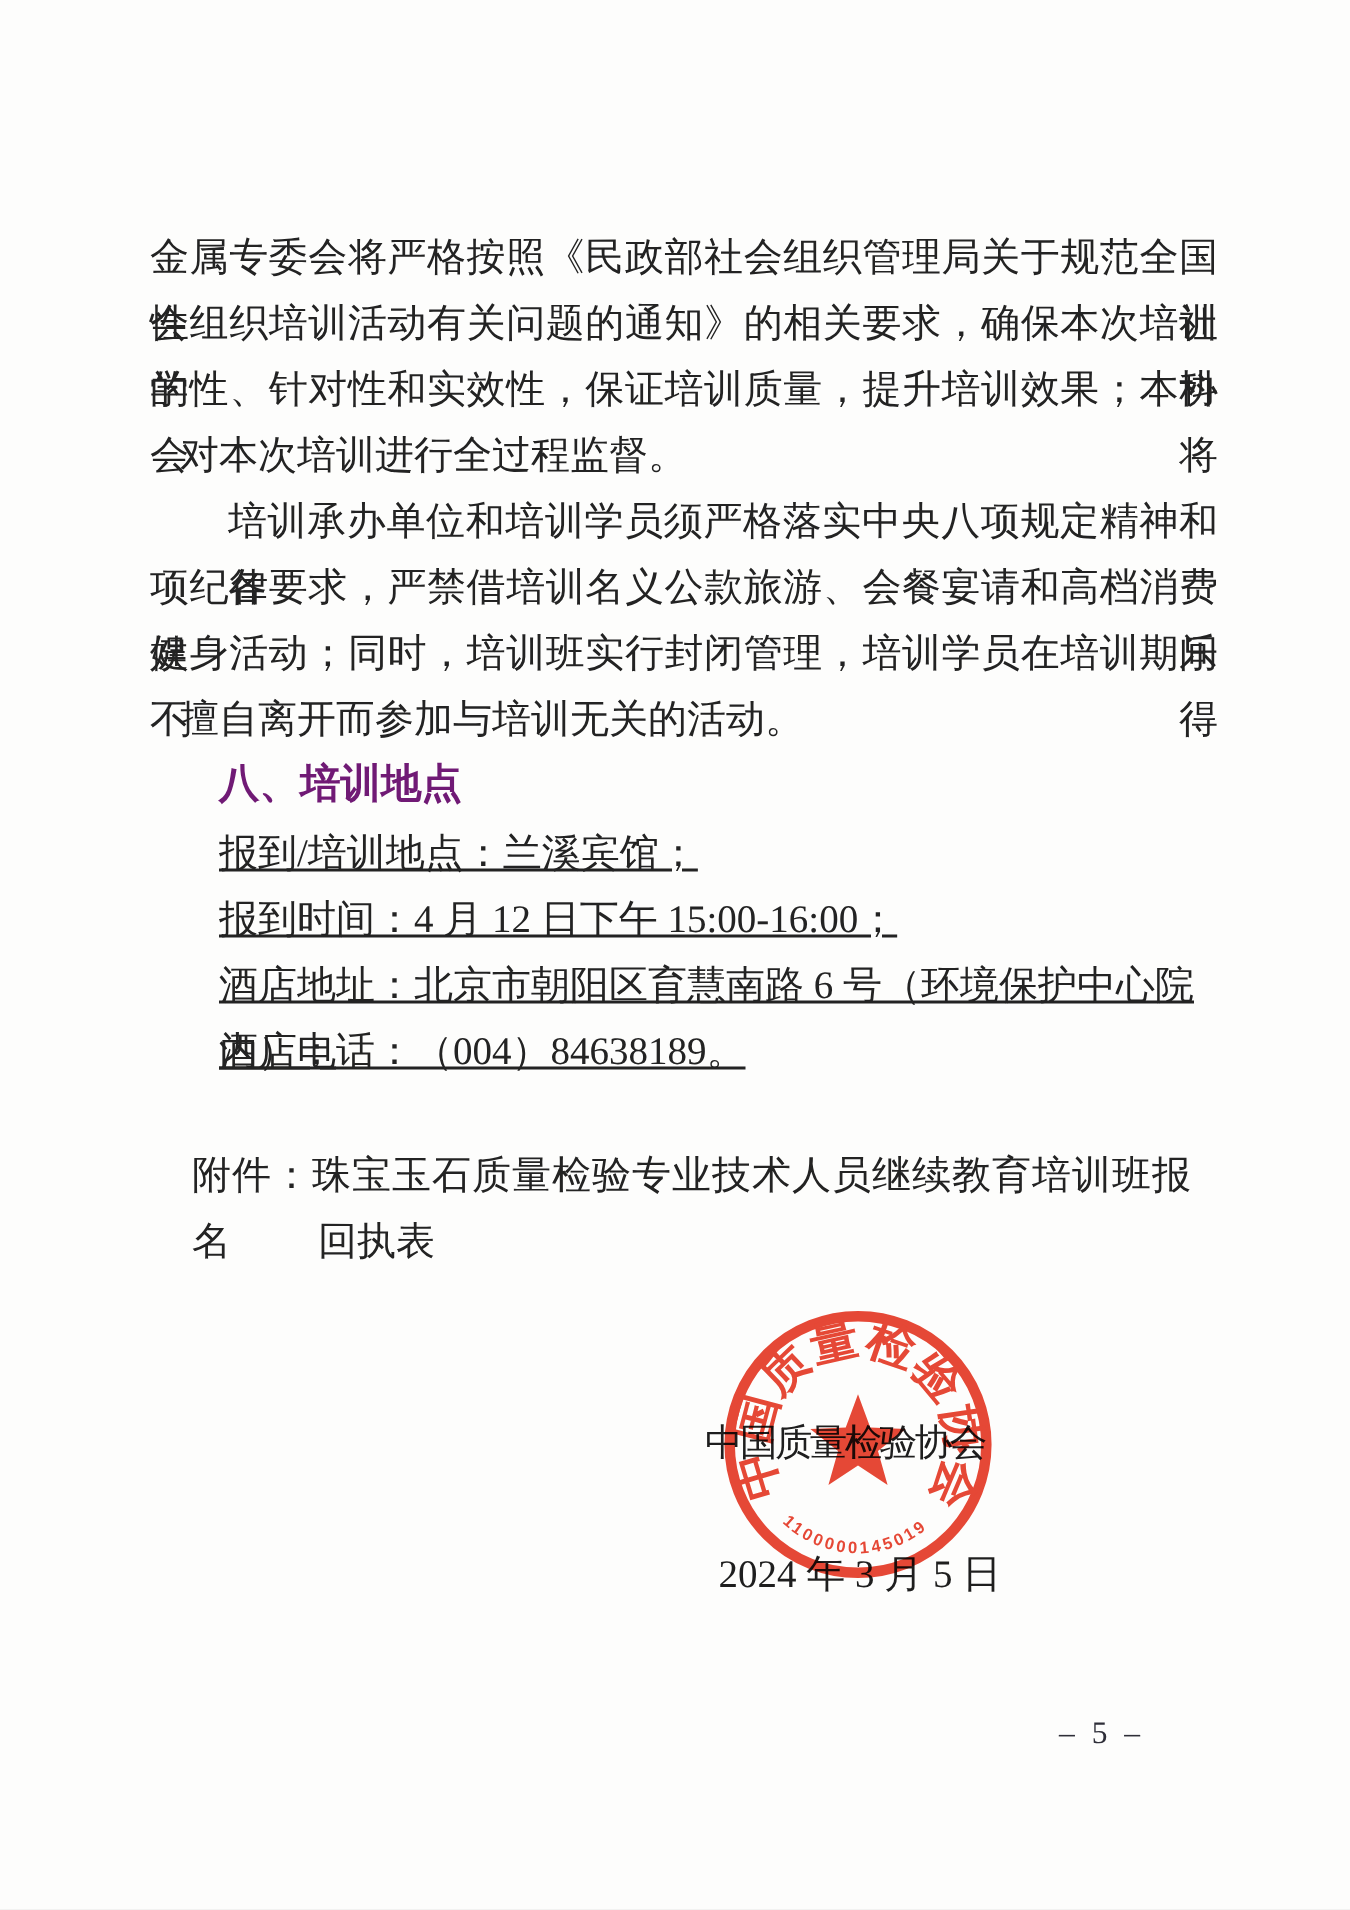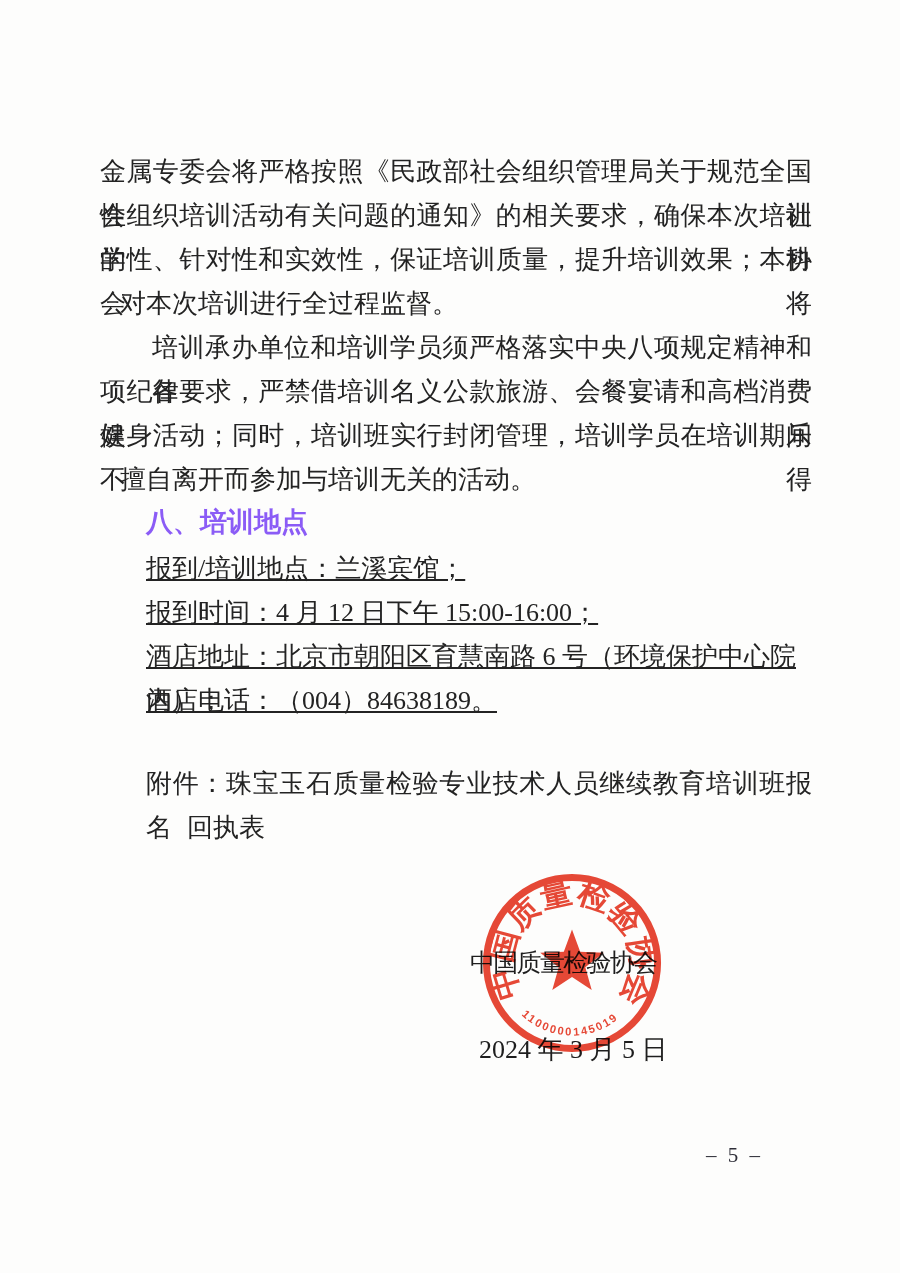--- a/index.html
+++ b/index.html
@@ -24,33 +24,33 @@
     text-align:justify;
     text-align-last:justify;
     text-justify:inter-character;
   }
   .lastline{text-align:left;margin-left:20px;}
   .ind{padding-left:52px;}
   .heading{
     position:absolute;left:146px;top:502px;
     font-family:"Liberation Sans","DejaVu Sans",sans-serif;
     font-weight:bold;font-size:27px;line-height:40px;
-    color:#8b5cf6;
+    color:#701a75;
   }
   .details{
     position:absolute;left:146px;top:547px;width:666px;
     font-size:26px;
     text-decoration:underline;
   }
   .attach{
     position:absolute;left:100px;top:762px;width:712px;
     font-size:26px;
   }
-  .attach .l1{margin-left:46px;width:666px;}
-  .attach .l2{margin-left:87px;}
+  .attach .l1{margin-left:28px;width:666px;}
+  .attach .l2{margin-left:112px;}
   .orgname{
     position:absolute;left:470px;top:947px;
     font-size:25px;letter-spacing:-1.7px;line-height:32px;
     color:#1e1e1e;white-space:nowrap;
   }
   .docdate{
     position:absolute;left:479px;top:1034px;
     font-size:26px;line-height:32px;color:#1e1e1e;white-space:nowrap;
   }
   .pagenum{

